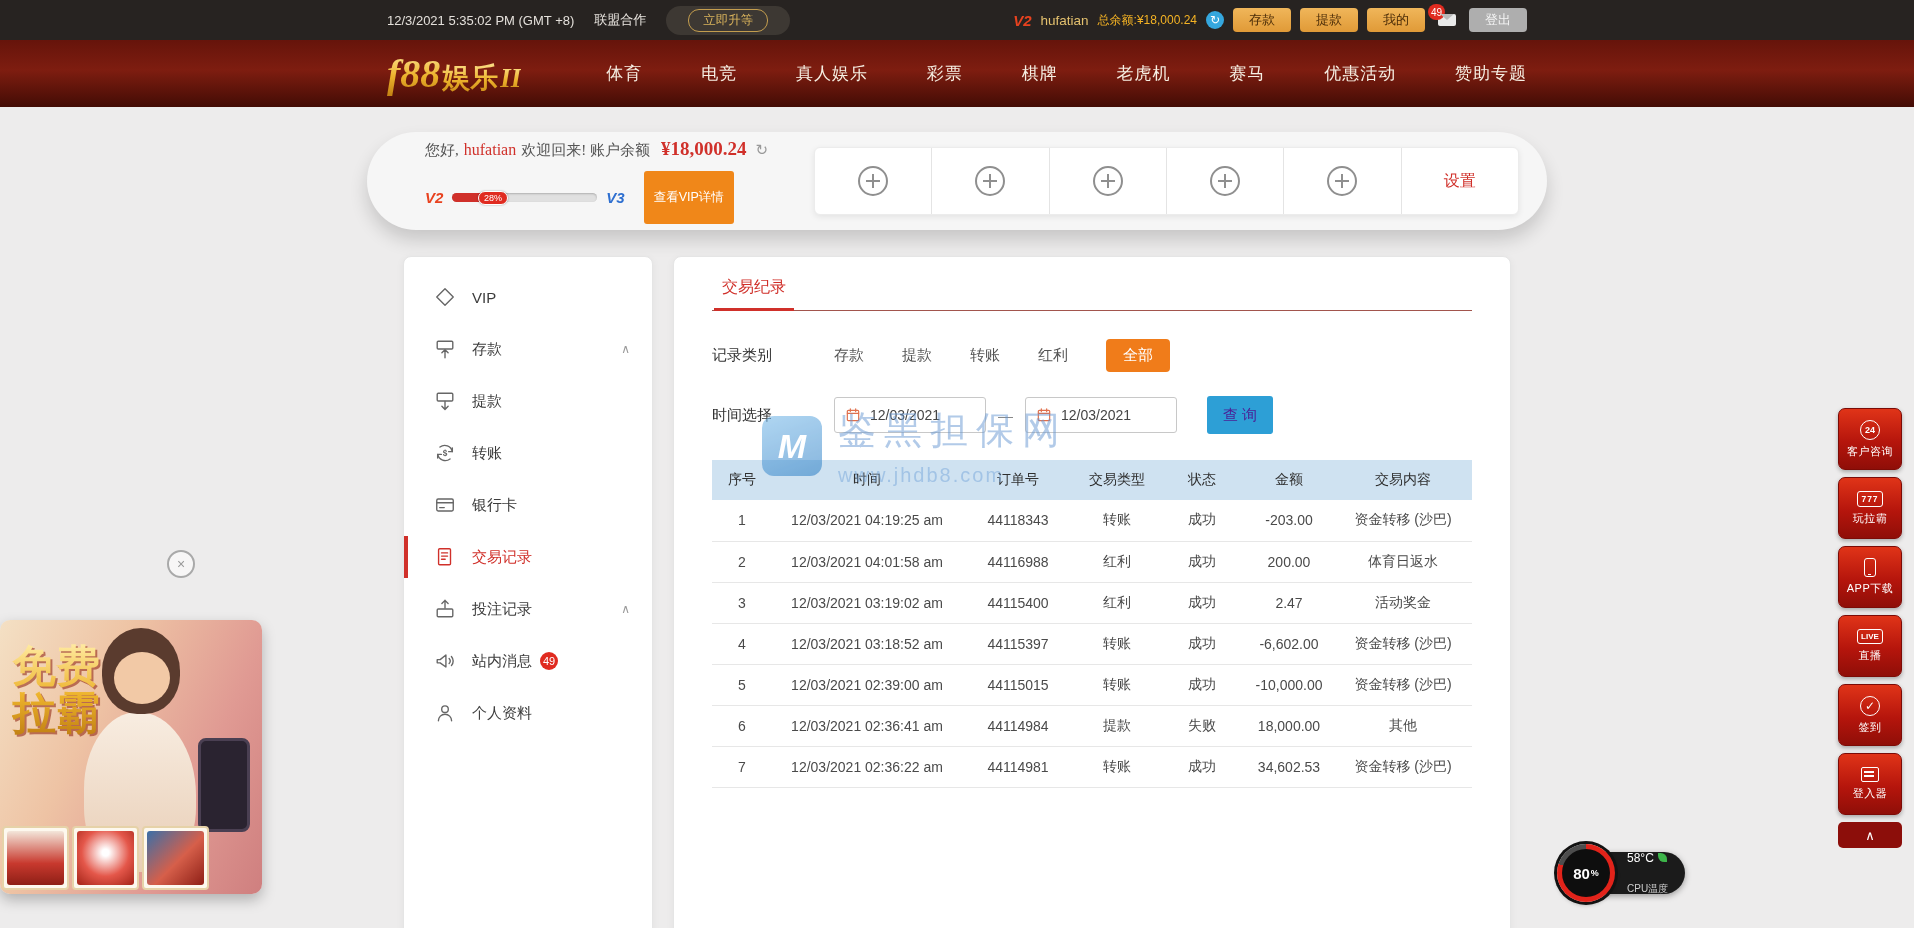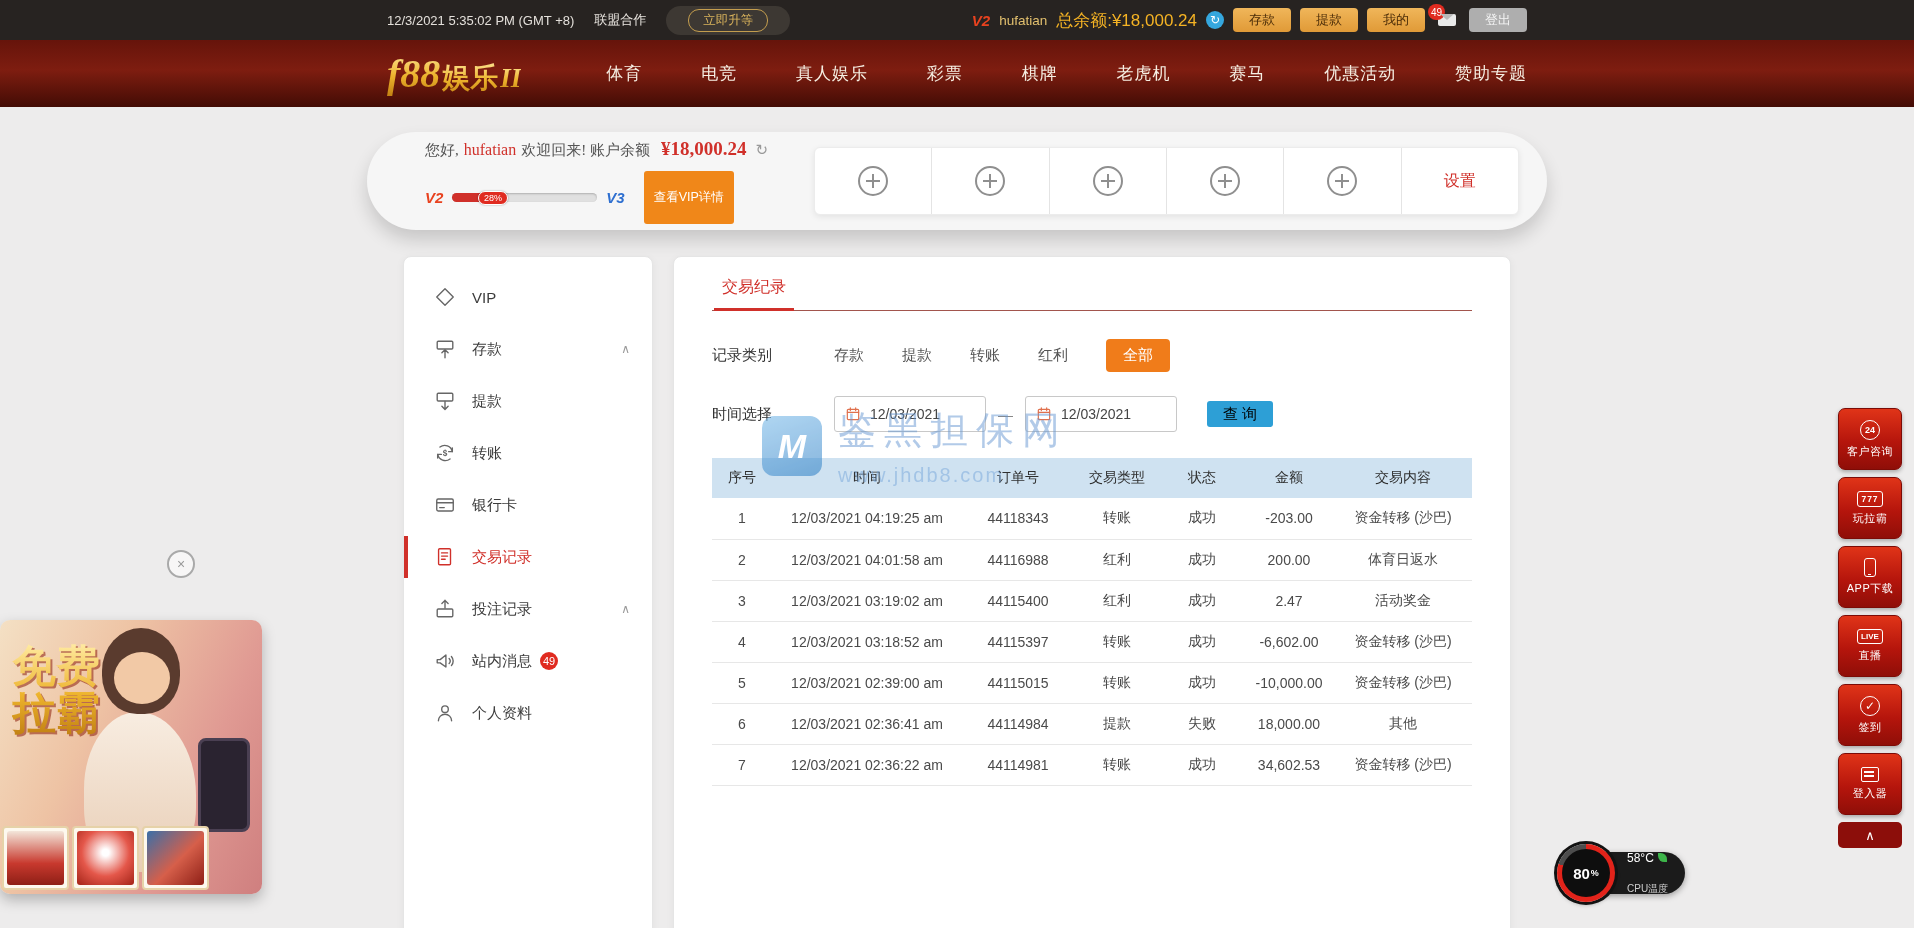--- a/index.html
+++ b/index.html
@@ -18,21 +18,21 @@
   .topbar-inner { display: flex; align-items: center; height: 40px; gap: 20px; font-size: 13px; color: #d8d4cf; }
   .tb-time { color: #e4e0db; }
   .tb-link { color: #e8e4df; }
   .tb-upgrade-wrap { background: #3d3833; border-radius: 15px; padding: 3px 22px; }
   .tb-upgrade { background: transparent; border: 1px solid #c39d4e; color: #d9b35c; border-radius: 11px; padding: 2px 14px; font-size: 12.5px; }
   .tb-right { margin-left: auto; display: flex; align-items: center; gap: 9px; }
   .vip-mini { font-style: italic; font-weight: 900; font-size: 15px; }
   .v2 { color: #e8421f; }
   .v3 { color: #2e6fd0; }
   .tb-user { color: #e3c06e; font-size: 13.5px; }
-  .tb-balance { color: var(--gold, #f5b324); font-size: 17px; }
+  .tb-balance { color: var(--gold, #f5b324); font-size: 12px; }
   .tb-refresh { width: 18px; height: 18px; border-radius: 50%; background: #35a7de; color: #fff; font-size: 12px; display: flex; align-items: center; justify-content: center; }
   .tb-btn { border: none; border-radius: 4px; height: 24px; padding: 0 16px; font-size: 13px;
             background: linear-gradient(180deg, #f0b65a, #e09a37); color: #4c2d08; }
   .tb-btn.gray { background: #aeaeae; color: #f4f4f4; }
   .tb-mail { position: relative; width: 18px; height: 12px; background: #e9e9e9; border-radius: 2px; margin: 0 4px; display: inline-block; }
   .tb-mail::after { content: ""; position: absolute; left: 2px; top: 0; border: 7px solid transparent; border-top: 6px solid #b9b9b9; }
   .tb-mail-badge { position: absolute; top: -10px; left: -10px; background: #e02b20; color: #fff; font-size: 10px;
                    min-width: 16px; height: 16px; border-radius: 8px; display: flex; align-items: center; justify-content: center; padding: 0 3px; }
 
   
@@ -98,21 +98,21 @@
   .filter-row, .time-row { display: flex; align-items: center; font-size: 15px; }
   .filter-row { margin-top: 28px; }
   .time-row { margin-top: 24px; }
   .f-label { width: 122px; color: #333; }
   .f-options { display: flex; align-items: center; gap: 38px; color: #555; }
   .f-opt.active { background: var(--accent-orange, #f07c1a); color: #fff; padding: 7px 17px; border-radius: 4px; }
   .date-input { width: 152px; height: 36px; border: 1px solid #c8c8c8; border-radius: 3px; background: #fff;
                 display: flex; align-items: center; padding: 0 10px; gap: 9px; color: #454545; font-size: 14px; }
   .cal-icon { width: 16px; height: 16px; fill: none; stroke: #e0704d; stroke-width: 1.8; stroke-linecap: round; }
   .range-sep { margin: 0 12px; color: #888; }
-  .search-btn { margin-left: 30px; width: 66px; height: 26px; background: var(--accent-blue, #2d9fd6); color: #000000;
+  .search-btn { margin-left: 30px; width: 66px; height: 38px; background: var(--accent-blue, #2d9fd6); color: #4c1d95;
                 border: none; border-radius: 3px; font-size: 15px; }
   .tx-table { width: 100%; margin-top: 26px; border-collapse: collapse; table-layout: fixed; text-align: center; font-size: 14px; }
   .tx-table th { background: var(--table-header-bg, #cfe2f1); height: 40px; font-weight: normal; color: #2f2f2f; }
   .tx-table td { height: 41px; border-bottom: 1px solid #e7e7e7; color: #4a4a4a; }
   .ok { color: var(--success, #2ca04c); }
   .fail { color: var(--fail, #df342d); }
   .amt-neg { color: var(--fail, #df342d); }
   .amt-pos { color: var(--success, #2ca04c); }
   .amt-plain { color: #3a3a3a; }
 

